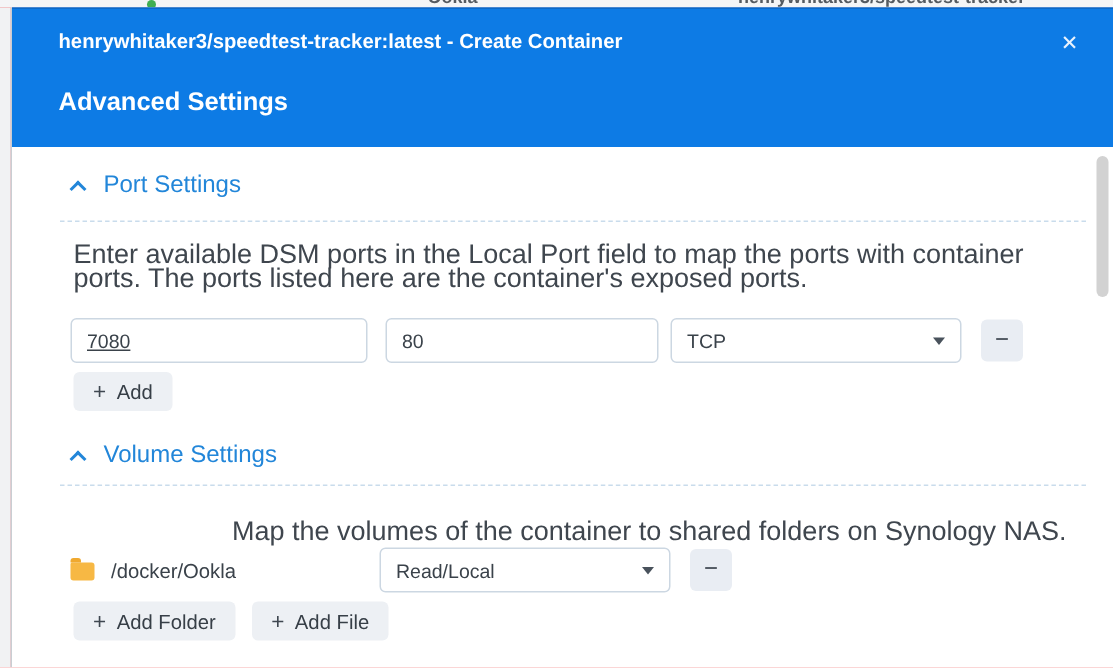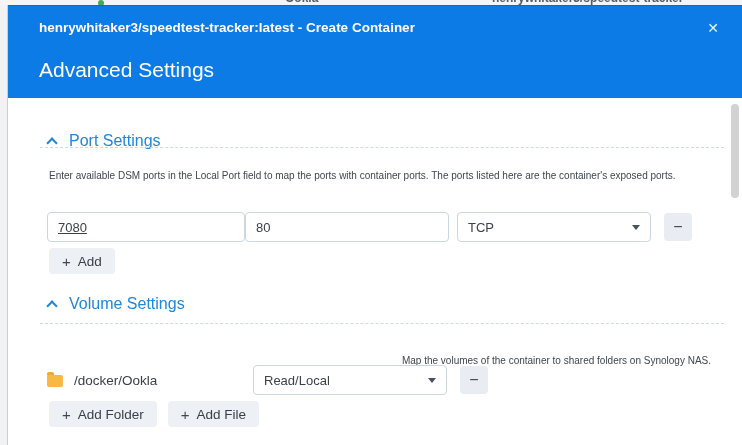--- a/index.html
+++ b/index.html
@@ -10,49 +10,49 @@
   .bg-top { position:absolute; top:0; left:0; width:742px; height:5px; background:#f4f5f6; overflow:hidden; }
   .bg-frag { position:absolute; top:-9px; font-size:12px; font-weight:bold; color:#555b61; white-space:nowrap; }
   .bg-dot { position:absolute; top:0px; left:98px; width:6px; height:6px; border-radius:50%; background:#3fae52; }
   .bg-left { position:absolute; top:5px; left:0; width:7px; height:440px; background:#f1f2f3; }
 
   
   .dialog { position:absolute; left:7px; top:5px; width:735px; height:440px; background:#ffffff; border-left:1px solid #c9ced3; }
   .dialog-header { position:relative; height:93px; background:#0d7be5; border-top:1px solid #0b69c7; }
   .dialog-title { position:absolute; left:31px; top:14px; font-size:13.5px; font-weight:bold; color:#ffffff; }
   .close-btn { position:absolute; right:18px; top:11px; width:22px; height:22px; display:flex; align-items:center; justify-content:center; color:#eaf3fd; font-size:14px; cursor:pointer; background:transparent; border:none; }
-  .dialog-heading { position:absolute; left:31px; top:52px; font-size:21px; font-weight:normal; color:#ffffff; }
+  .dialog-heading { position:absolute; left:31px; top:52px; font-size:17px; font-weight:bold; color:#ffffff; }
 
   .dialog-body { position:relative; height:346px; background:#ffffff; overflow:hidden; }
 
   .section-toggle { position:absolute; display:flex; align-items:center; gap:13px; color:#2286d9; font-size:16px; cursor:pointer; }
   .chev-up { width:8px; height:8px; border-top:2px solid #2286d9; border-right:2px solid #2286d9; transform:rotate(-45deg); margin-top:4px; }
   .divider { position:absolute; left:32px; width:684px; border-top:1px dashed #c9dcec; }
-  .desc { position:absolute; left:41px; width:662px; font-size:10px; line-height:29px; color:#3f464e; }
+  .desc { position:absolute; left:41px; width:662px; font-size:18px; line-height:16px; color:#3f464e; }
 
   .row { position:absolute; left:39px; display:flex; align-items:center; }
   .tb { height:30px; border:1px solid #ccd7e2; border-radius:4px; background:#fff; font-size:13px; color:#3a424a; padding:0 10px; font-family:"Liberation Sans","DejaVu Sans",sans-serif; outline:none; }
   .tb.w1 { width:198px;text-decoration:underline; }
-  .tb.w2 { width:204px; }
+  .tb.w2 { width:182px; margin-left:12px; }
   .sel { width:194px; height:30px; margin-left:8px; border:1px solid #ccd7e2; border-radius:4px; background:#fff; display:flex; align-items:center; justify-content:space-between; padding:0 10px; font-size:13px; color:#3a424a; cursor:pointer;gap:26px; }
   .caret { width:0; height:0; border-left:4px solid transparent; border-right:4px solid transparent; border-top:5px solid #49525c; }
   .minus-btn { width:28px; height:28px; margin-left:13px; border:none; border-radius:4px; background:#e9edf3; color:#3f4750; font-size:16px; line-height:1; display:flex; align-items:center; justify-content:center; cursor:pointer; }
 
   .ghost-btn { height:26px; display:inline-flex; align-items:center; gap:7px; padding:0 13px; background:#edf0f4; border:none; border-radius:4px; font-size:13.5px; color:#373f47; cursor:pointer; font-family:"Liberation Sans","DejaVu Sans",sans-serif; }
   .plus { font-size:15px; font-weight:400; color:#3f4750; }
 
   .vol-src { width:198px; display:flex; align-items:center; gap:11px; font-size:13.5px; color:#3a424a; }
   .folder-ico { position:relative; width:16px; height:12px; background:#f7b844; border-radius:1px 2px 2px 2px; margin-top:1px; }
   .folder-ico::before { content:""; position:absolute; top:-3px; left:0; width:7px; height:3px; background:#f0a92f; border-radius:2px 2px 0 0; }
 
   .scroll-track { position:absolute; top:0; right:0; width:14px; height:100%; background:#ffffff; }
   .scroll-thumb { position:absolute; top:6px; right:3px; width:8px; height:94px; border-radius:4px; background:#d2d2d2; cursor:pointer; }
 
   
-  #port-toggle { top:34px; left:40px; }
+  #port-toggle { top:17px; left:40px; }
   #divider1 { top:49px; }
   #port-desc { top:63px; }
   #port-row { top:114px; }
   #add-port { position:absolute; top:150px; left:41px; }
   #vol-toggle { top:197px; left:40px; }
   #divider2 { top:225px; }
   #vol-desc { top:248px;text-align:right; }
   #vol-row { top:267px; }
   #vol-actions { position:absolute; top:303px; left:41px; display:flex; gap:11px; }
 </style>

